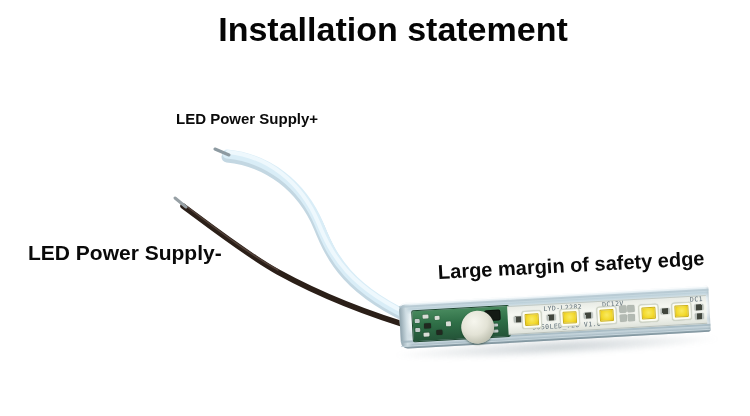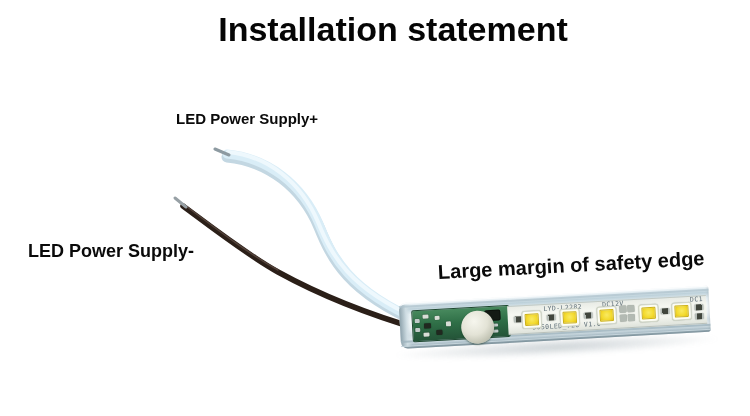--- a/index.html
+++ b/index.html
@@ -10,21 +10,21 @@
   
   .page-title{
     position:absolute;left:393px;top:10px;transform:translateX(-50%);
     font-size:34px;font-weight:bold;color:#050505;white-space:nowrap;
     letter-spacing:0px;z-index:5;
   }
   .callout{
     position:absolute;font-weight:bold;color:#0a0a0a;white-space:nowrap;z-index:5;
   }
   .callout.plus{left:176px;top:110px;font-size:15px;}
-  .callout.minus{left:28px;top:241px;font-size:18px;}
+  .callout.minus{left:28px;top:241px;font-size:21px;}
   .callout.edge{left:438px;top:261px;font-size:20px;transform:rotate(-3deg);transform-origin:0 50%;}
   
   #wires{position:absolute;left:0;top:0;z-index:1;}
   
   .strip-shadow{
     position:absolute;left:392px;top:338px;width:330px;height:18px;z-index:0;
     background:radial-gradient(ellipse at 50% 50%, rgba(110,128,138,0.35), rgba(110,128,138,0) 70%);
     transform:rotate(-3deg);filter:blur(2px);
   }
   

